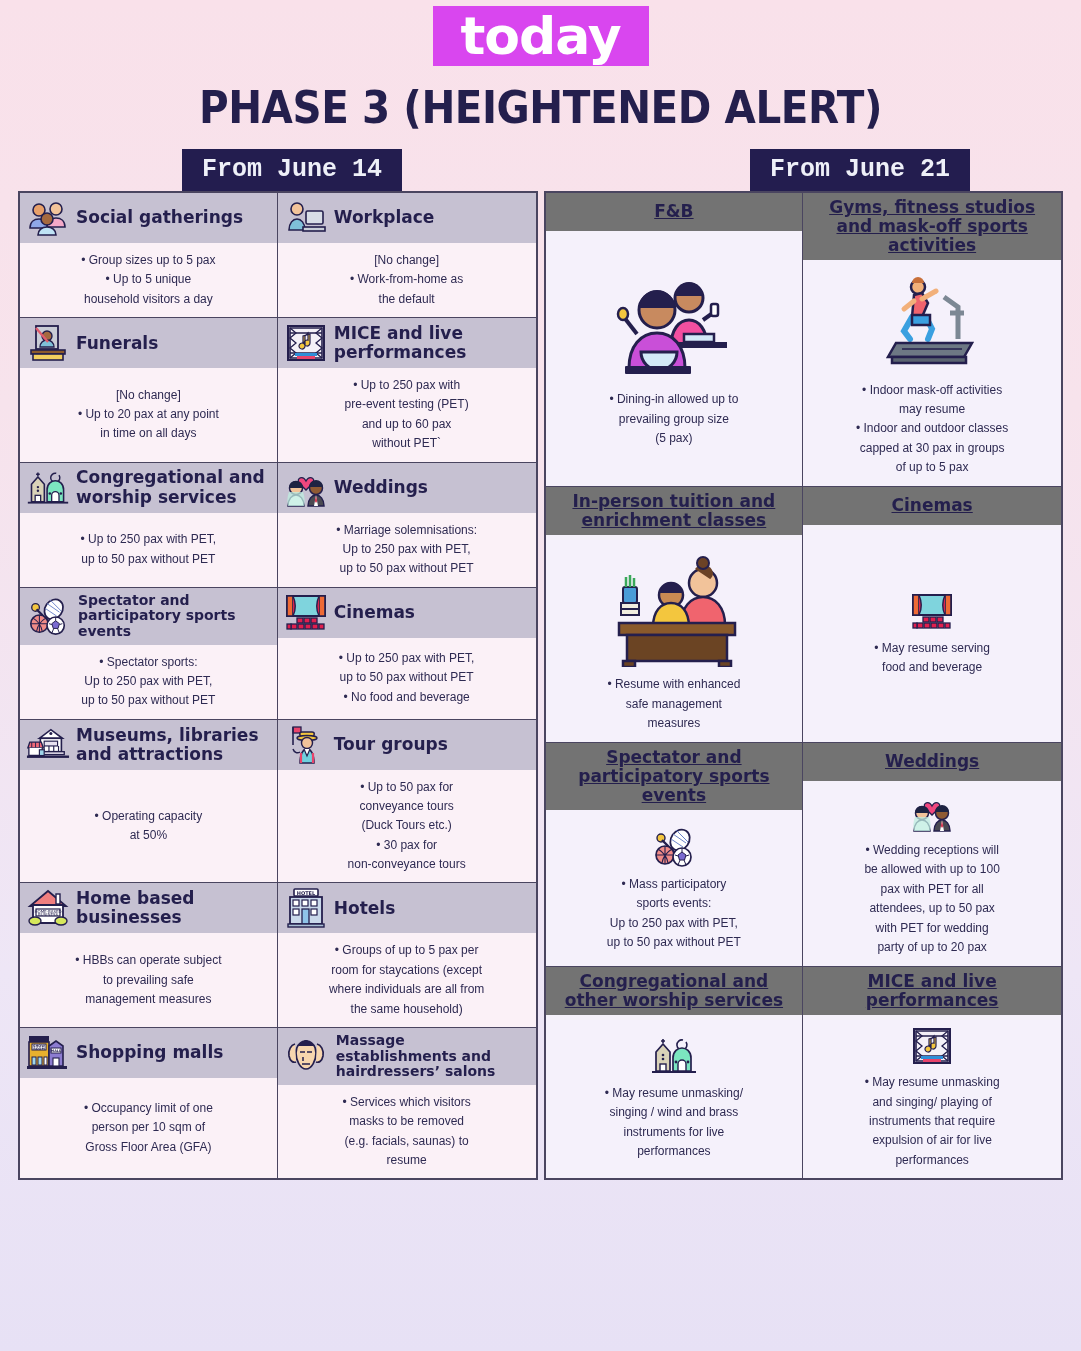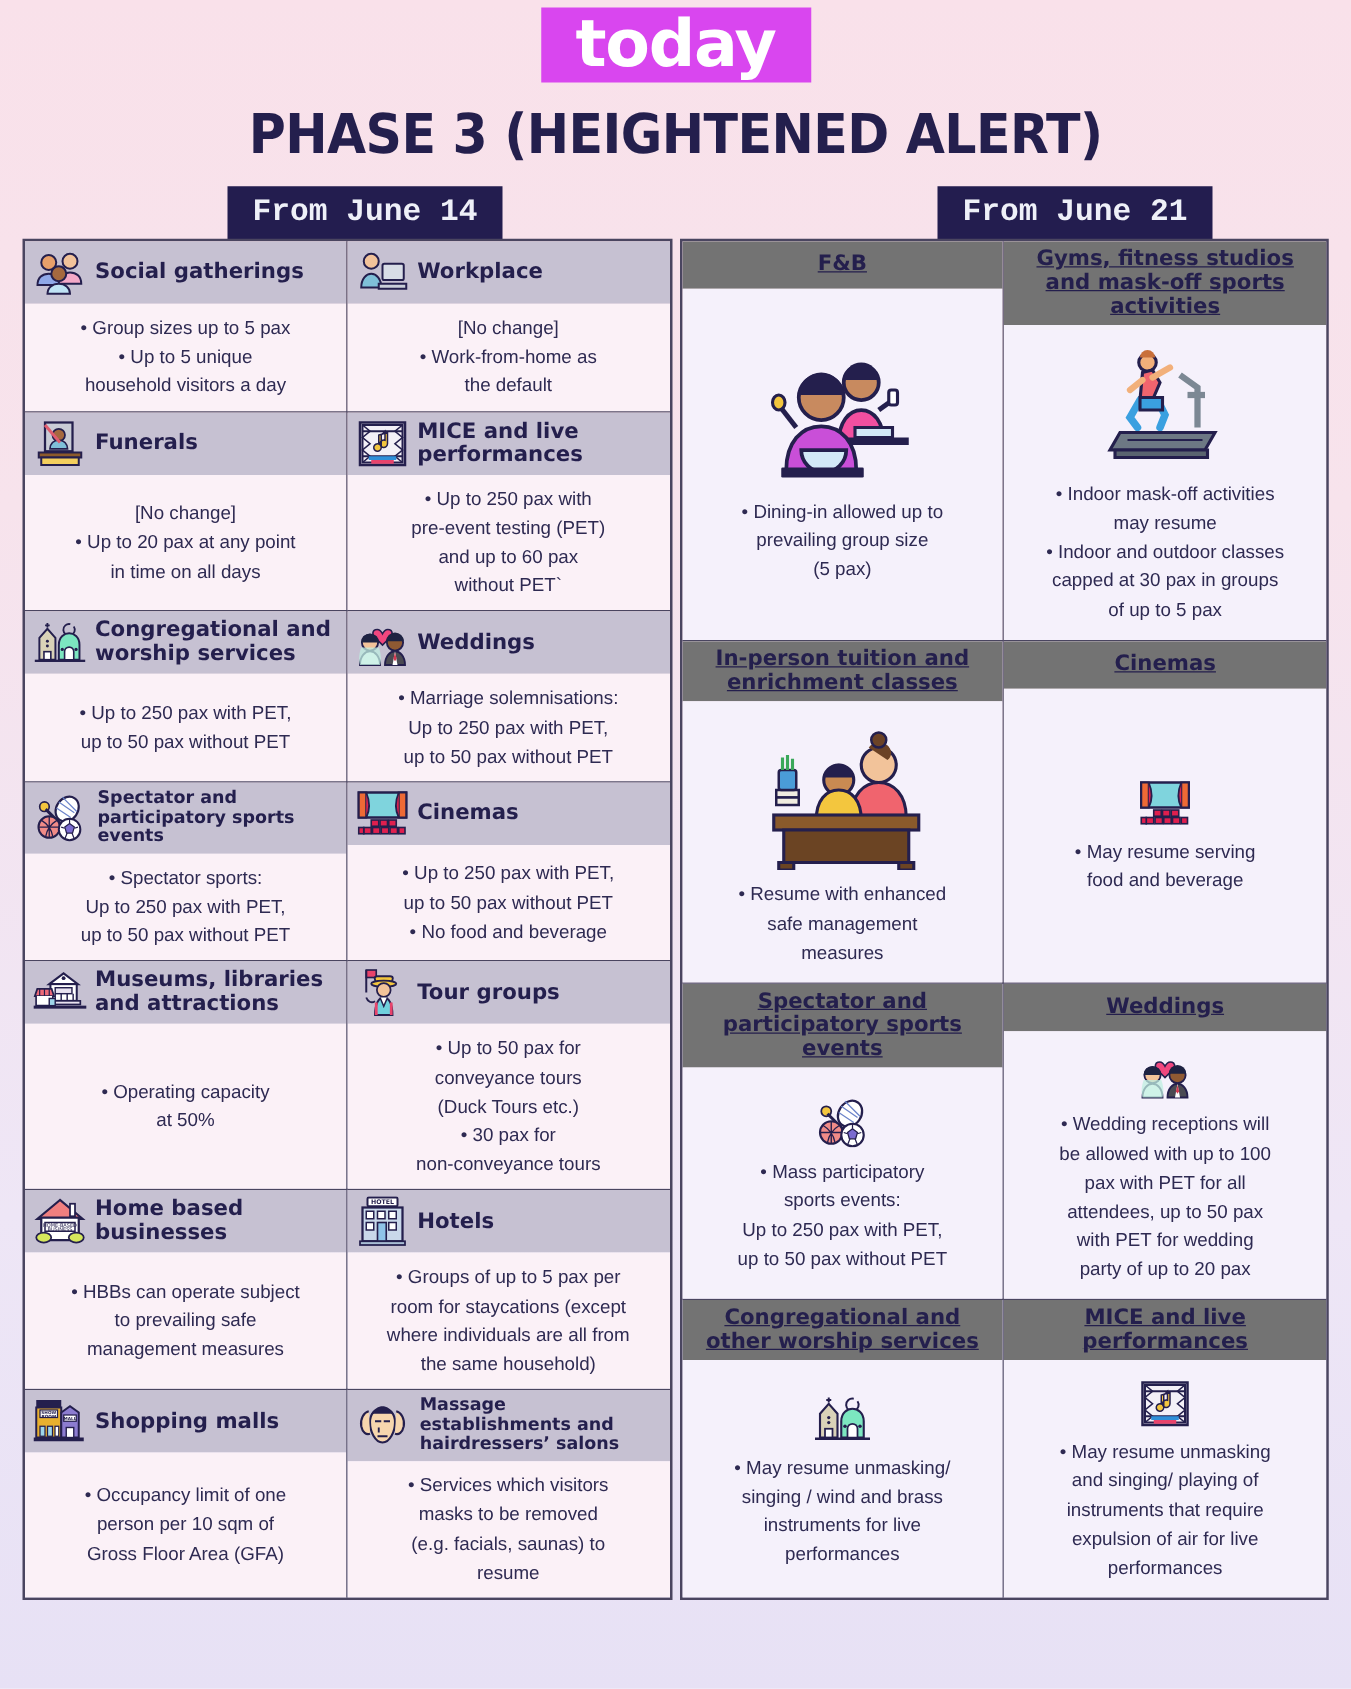--- a/index.html
+++ b/index.html
@@ -87,21 +87,21 @@
   .cell-head.small .htext{font-size:14px;text-align:left;padding-left:2px;}
   .cell-head.noicon .htext{text-align:center;}
 
   .cell-body{
     flex:1 1 auto;
     background:#fbf1f7;
     padding:10px 8px;
     display:flex;flex-direction:column;
     align-items:center;justify-content:center;
     text-align:center;
-    font-size:15px;line-height:1.28;
+    font-size:12px;line-height:1.28;
     color:#2e2a52;
   }
   .panel-right .cell-body{background:#f5f1fb;}
   .panel-right .cell-head{background:#737373;text-decoration:underline;}
   .cell-body p{margin:0;}
   .cell-body p + p{margin-top:4px;}
   .bigicon{margin:2px 0 10px 0;}
   .bigicon svg{display:block;}
 </style>
 </head>

